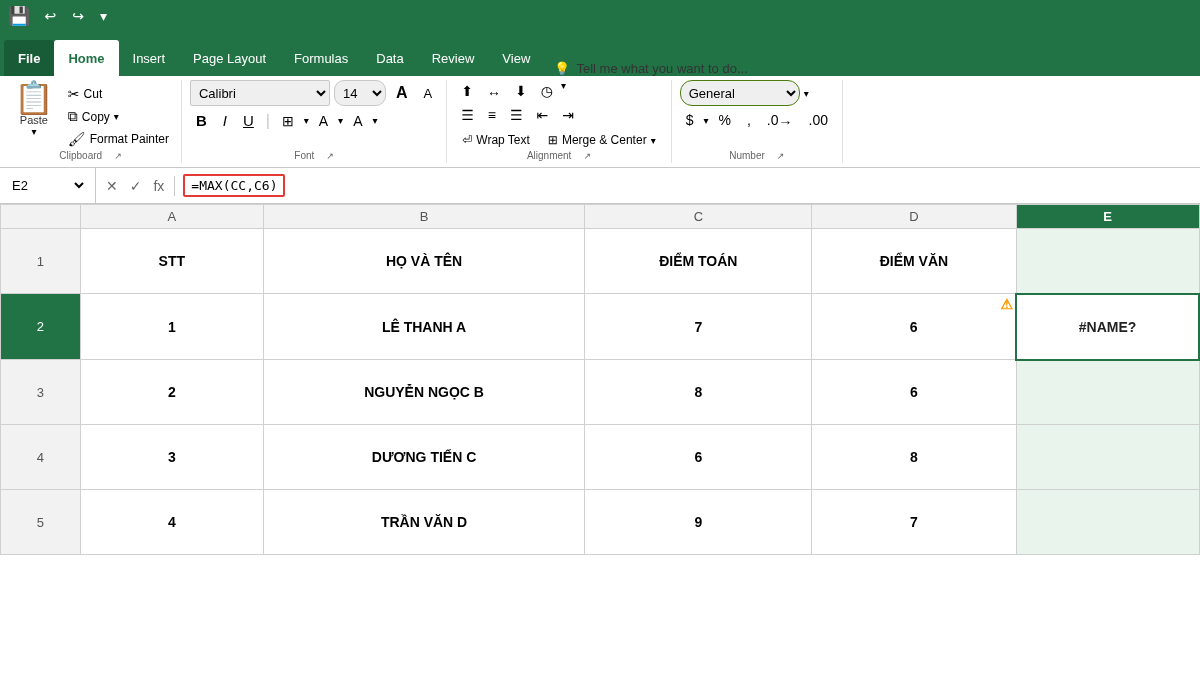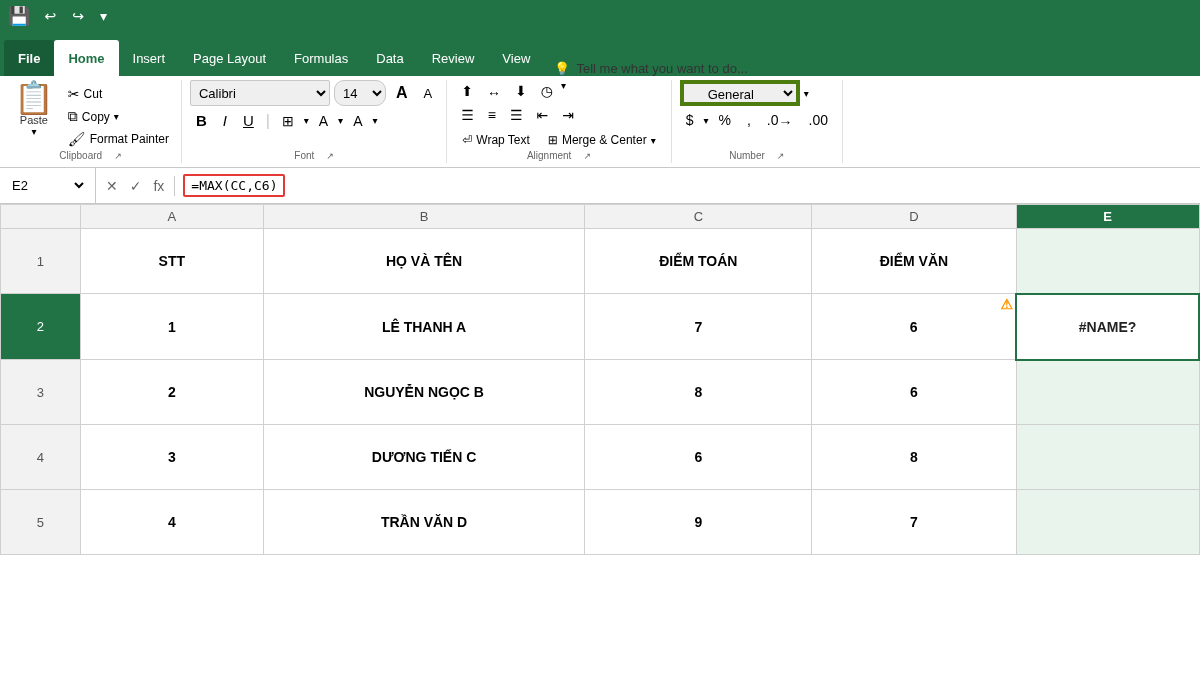--- a/index.html
+++ b/index.html
@@ -156,23 +156,23 @@
       gap: 3px;
     }
 
     
     .number-group .ribbon-group-content {
       flex-direction: column;
       gap: 3px;
       align-items: flex-start;
     }
     .general-select {
-      border: 4px solid #4d7c0f;
-      border-radius: 0;
-      padding: 2px 20px;
+      border: 1px solid #4d7c0f;
+      border-radius: 12px;
+      padding: 2px 4px;
       font-size: 13px;
       width: 120px;
       height: 26px;
     }
 
     
     .formula-bar {
       display: flex;
       align-items: center;
       border-bottom: 1px solid #c8c8c8;

